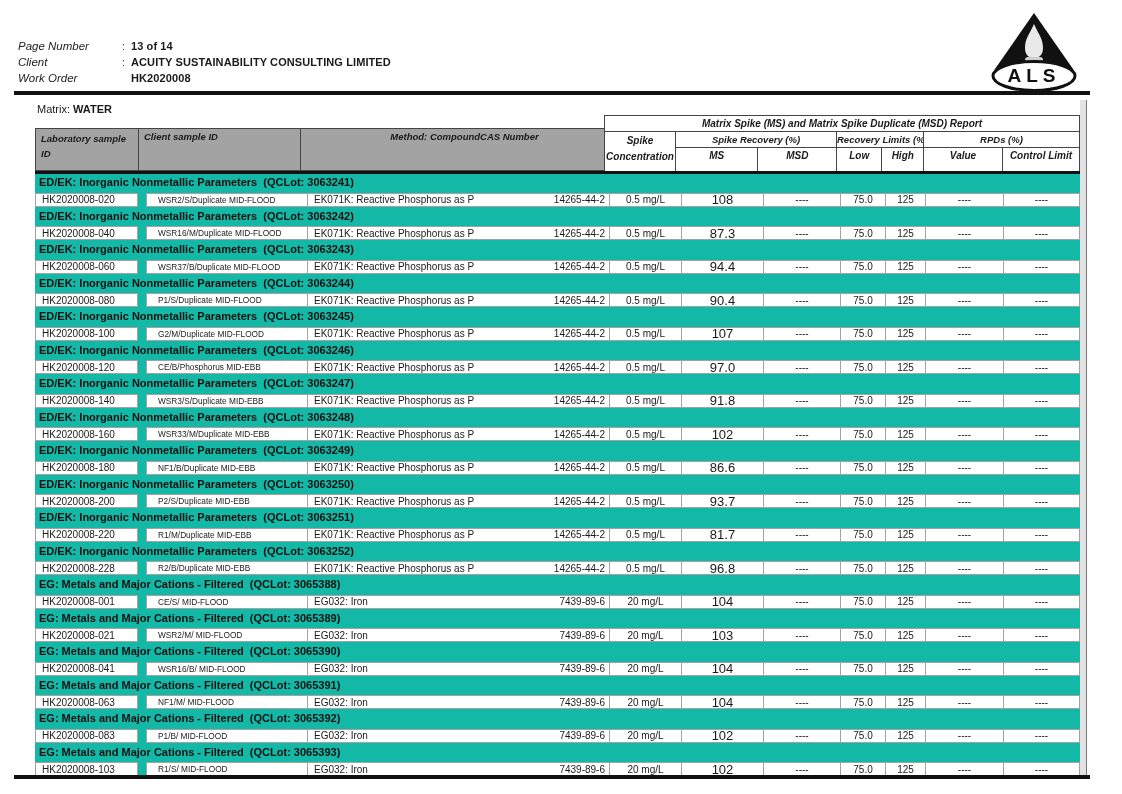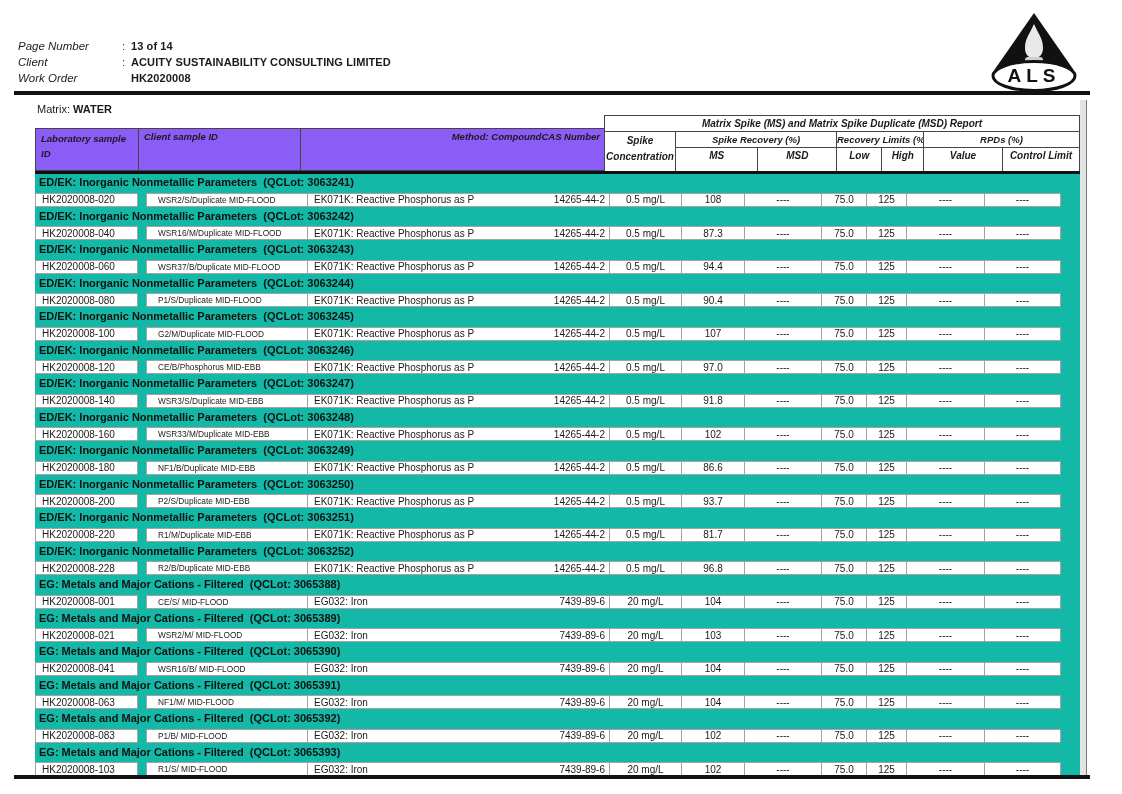--- a/index.html
+++ b/index.html
@@ -37,38 +37,38 @@
   .grp-label { height:16px; line-height:15px; text-align:center; border-bottom:1px solid #444;
                font-style:italic; font-weight:bold; font-size:9.5px; white-space:nowrap; overflow:hidden; }
   .subcells { display:flex; }
   .subcell { text-align:center; padding-top:2px; font-style:italic; font-weight:bold;
              font-size:10px; border-right:1px solid #444; height:37px; white-space:nowrap; overflow:hidden; }
   .subcell:last-child { border-right:none; }
   .conc-stack { padding-top:1px; text-align:center; font-style:italic; font-weight:bold; font-size:10px; }
   .conc-stack div { line-height:16px; }
   
   .lheader { position:absolute; left:0; top:28px; width:570px; height:43px;
-             border:1px solid #444; background:#8b5cf6; display:flex; font-size:9.5px; }
+             border:1px solid #444; background:#a3a3a3; display:flex; font-size:9.5px; }
   .lh-cell { border-right:1px solid #444; padding:2px 0 0 5px; font-style:italic; font-weight:bold; }
   .lh-lab { width:103px; line-height:15px; }
   .lh-client { width:162px; }
-  .lh-method { flex:1; border-right:none; display:flex; justify-content:flex-end; padding-right:4px;margin-left:23px; }
+  .lh-method { flex:1; border-right:none; display:flex; justify-content:center; padding-right:4px;margin-left:23px; }
   .thick { position:absolute; left:0; top:71px; width:1045px; height:2.5px; background:#111; }
   
   .tbody { position:absolute; left:0; top:74px; width:1045px; background:#14b8a6; }
   .section-row { height:17.5px; line-height:17px; font-weight:bold; font-size:11px;
                  padding-left:4px; color:#111; white-space:pre; overflow:hidden; }
   .data-row { display:flex; height:14px; margin:1px 0; }
   .cell { background:#fff; border:1px solid #a3a3a3; margin-right:-1px; height:14px;
           display:flex; align-items:center; overflow:hidden; white-space:nowrap; }
   .c-lab    { width:103px; font-size:10px; padding-left:6px; }
   .c-client { width:162px; font-size:8.3px; padding-left:11px; color:#222;margin-left:9px; }
   .c-method { width:303px; font-size:10px; padding:0 4px 0 6px; justify-content:space-between; }
   .c-conc   { width:73px;  font-size:10px; justify-content:center; }
-  .c-ms     { width:64px;  font-size:10px; justify-content:center;text-align:center; }
+  .c-ms     { width:83px;  font-size:13px; justify-content:center;text-align:center; }
   .c-msd    { width:78px;  font-size:10px; justify-content:center; }
   .c-low    { width:46px;  font-size:10px; justify-content:center; }
   .c-high   { width:41px;  font-size:10px; justify-content:center; }
   .c-val    { width:79px;  font-size:10px; justify-content:center; }
   .c-cl     { width:77px;  font-size:10px; justify-content:center; }
 </style>
 </head>
 <body>
 
 <div class="page">

